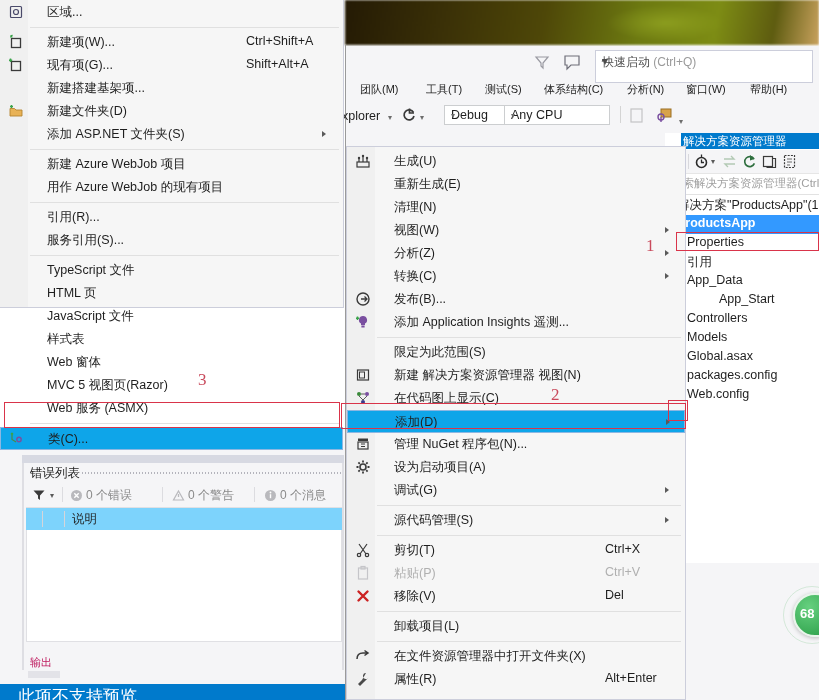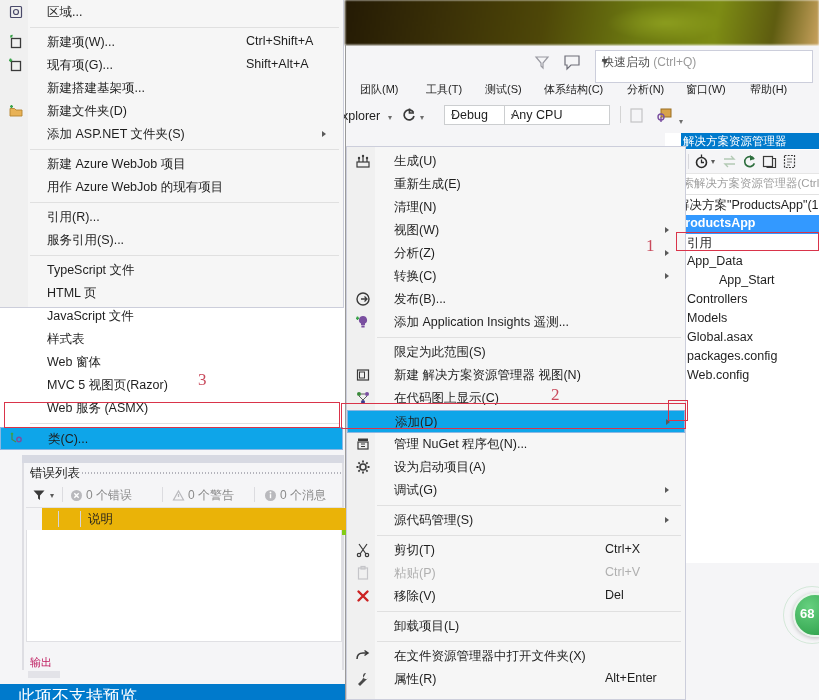--- a/index.html
+++ b/index.html
@@ -79,22 +79,22 @@
   
   #errpanel{left:22px;top:455px;width:322px;height:215px;background:#f5f5f7;}
   #errpanel-top{position:absolute;left:0;top:0;width:322px;height:8px;background:#d7d9e2;}
   #err-title{position:absolute;left:8px;top:10px;font-size:12.5px;color:#1e1e1e;}
   #err-dots{position:absolute;left:60px;top:17px;width:260px;height:2px;
     background:repeating-linear-gradient(90deg,#b4b4bc 0 1px,transparent 1px 3px);}
   #err-toolbar{position:absolute;left:4px;top:28px;width:316px;height:24px;
     border-bottom:1px solid #e0e0e4;}
   .et-item{position:absolute;top:4px;font-size:12px;color:#8a8a8a;white-space:nowrap;}
   .et-sep{position:absolute;top:4px;width:1px;height:15px;background:#dcdce0;}
-  #err-header{position:absolute;left:20px;top:53px;width:316px;height:22px;
-    background:#eab308;border-bottom:5px solid #84cc16;}
+  #err-header{position:absolute;left:4px;top:53px;width:316px;height:22px;
+    background:#7dd3fc;border-bottom:5px solid #84cc16;}
   #err-header .colsep{position:absolute;top:3px;width:1px;height:16px;background:#d5d5da;}
   #err-header .coltxt{position:absolute;left:46px;top:3px;font-size:12.5px;color:#1e1e1e;}
   #err-body{position:absolute;left:4px;top:75px;width:316px;height:112px;background:#fff;
     border:1px solid #e0e0e4;border-top:none;box-sizing:border-box;}
   #out-title{position:absolute;left:8px;top:200px;font-size:11px;color:#be185d;}
   #err-leftedge{position:absolute;left:0;top:8px;width:2px;height:207px;background:#dedee3;}
   #err-rightedge{position:absolute;left:320px;top:8px;width:2px;height:207px;background:#dedee3;}
 
   
   #statusbar{left:0;top:684px;width:345px;height:16px;background:#007acc;}
@@ -269,20 +269,26 @@
         <div class="se-row sel">
           <span class="exp" style="left: 1px;"><svg width="9" height="9" viewBox="0 0 9 9">
               <path d="M3 1.5 L6.5 4.5 L3 7.5" fill="none" stroke="#ffffff" stroke-width="1.2"></path>
             </svg></span>
           <span class="lbl" style="left: 12px;">ProductsApp</span>
         </div>
         <div class="se-row">
           <span class="exp" style="left: 11px;"><svg width="9" height="9" viewBox="0 0 9 9">
               <path d="M3 1.5 L6.5 4.5 L3 7.5" fill="none" stroke="#707070" stroke-width="1.2"></path>
             </svg></span>
+          <span class="lbl" style="left: 22px;">Properties</span>
+        </div>
+        <div class="se-row">
+          <span class="exp" style="left: 11px;"><svg width="9" height="9" viewBox="0 0 9 9">
+              <path d="M3 1.5 L6.5 4.5 L3 7.5" fill="none" stroke="#707070" stroke-width="1.2"></path>
+            </svg></span>
           <span class="lbl" style="left: 22px;">引用</span>
         </div>
         <div class="se-row">
           <span class="lbl" style="left: 22px;">App_Data</span>
         </div>
         <div class="se-row">
           <span class="lbl" style="left: 22px; padding-left: 32px;">App_Start</span>
         </div>
         <div class="se-row">
           <span class="lbl" style="left: 22px;">Controllers</span>

